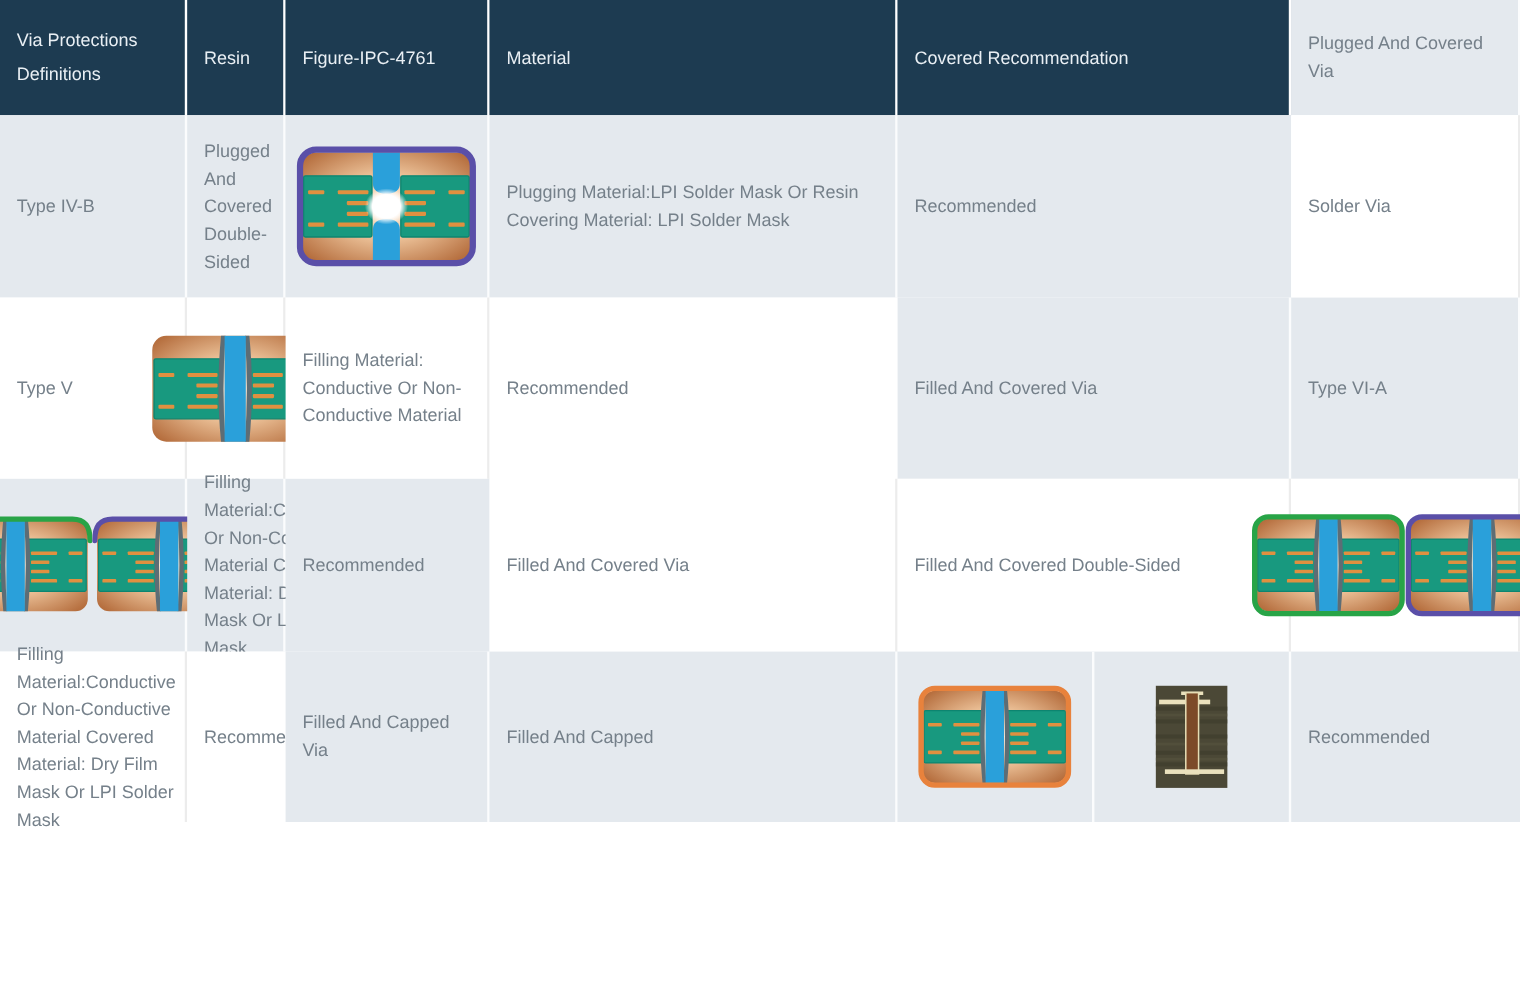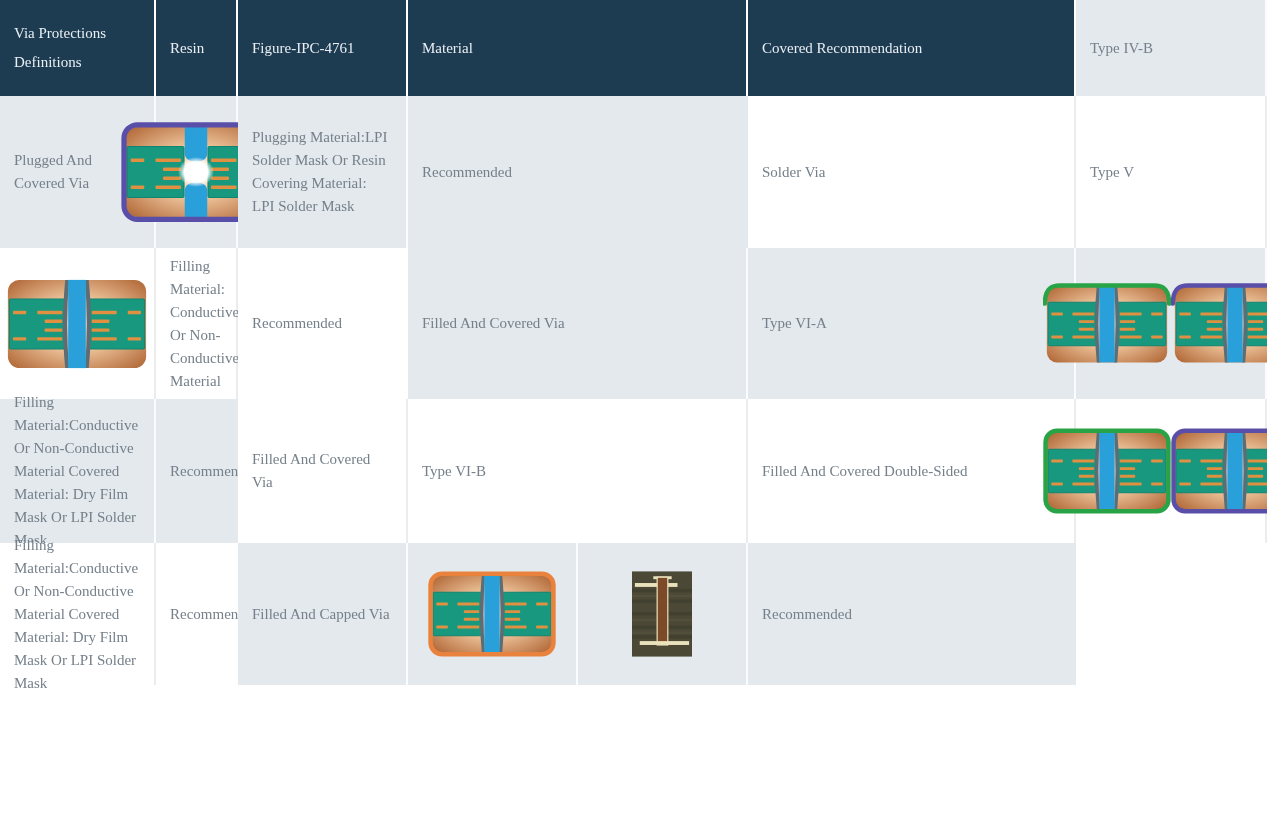--- a/index.html
+++ b/index.html
@@ -1,20 +1,20 @@
 <!DOCTYPE html>
 <html><head>
 <meta charset="utf-8">
 <style>
   * { margin:0; padding:0; box-sizing:border-box; }
   html,body { width:1267px; height:823px; background:#ffffff; overflow:hidden;
     font-family:"Liberation Sans", sans-serif; }
   .table { width:1141px; height:823px; display:grid;
     grid-template-columns:156px 82px 170px 340px 328px 191px;
-    grid-template-rows:96px 152px 151px 144px 142px 138px;font-family:Liberation Serif, serif; }
+    grid-template-rows:96px 152px 151px 144px 142px 138px; }
   .hcell { background:#1d3b51; color:#e9eff4; font-size:15px; line-height:29px;
     display:flex; align-items:center; padding:0 14px; border-right:2px solid #ffffff; }
   .hcell:last-child { border-right:none; }
   .cell { font-size:15px; line-height:23px; color:#75808a;
     display:flex; align-items:center; padding:0 14px; }
   .cell.last { border-right:none; }
   .cell.fig { padding:0; justify-content:center; }
   .figwrap { flex:1; height:100%; display:flex; align-items:center; justify-content:center; }
   .figdiv { width:2px; height:100%; }
   .row-even .figdiv { background:#fbfcfd; }
@@ -50,24 +50,27 @@
       <span>Figure-IPC-4761</span>
     </div>
   <div class="hcell">
       <span>Material</span>
     </div>
   <div class="hcell">
       <span>Covered Recommendation</span>
     </div>
 
 <div class="cell cell-even row-even">
+      <span>Plugged And Covered Via</span>
+    </div>
+    <div class="cell cell-even row-even">
       <span>Type IV-B</span>
     </div>
     <div class="cell cell-even row-even">
-      <span>Plugged And Covered Via</span>
+      <span>Plugged And Covered Double-Sided</span>
     </div>
     <div class="cell fig cell-even row-even">
       <div class="figwrap">
         <svg viewBox="0 0 200 136" width="150" height="118">
           <rect x="6" y="8" width="188" height="120" rx="16" fill="url(#copperGrad)"></rect>
           <rect x="8" y="34" width="76" height="68" rx="2" fill="#18997f" stroke="#0d8570" stroke-width="1.5"></rect>
           <rect x="116" y="34" width="76" height="68" rx="2" fill="#18997f" stroke="#0d8570" stroke-width="1.5"></rect>
           <rect x="46" y="50" width="34" height="4.6" rx="1.2" fill="#e09040"></rect>
           <rect x="56" y="62" width="24" height="4.6" rx="1.2" fill="#e09040"></rect>
           <rect x="56" y="74" width="24" height="4.6" rx="1.2" fill="#e09040"></rect>
@@ -187,23 +190,20 @@
     <div class="cell cell-even row-even">
       <span>Filling Material:Conductive Or Non-Conductive Material Covered Material: Dry Film Mask Or LPI Solder Mask</span>
     </div>
     <div class="cell last cell-even row-even">
       <span>Recommended</span>
     </div>
     <div class="cell cell-odd row-odd">
       <span>Filled And Covered Via</span>
     </div>
     <div class="cell cell-odd row-odd">
-      <span>Type VI-B</span>
-    </div>
-    <div class="cell cell-odd row-odd">
       <span>Filled And Covered Double-Sided</span>
     </div>
     <div class="cell fig cell-odd row-odd">
       <div class="figwrap">
         <svg viewBox="0 0 200 136" width="128" height="104">
           <rect x="6" y="8" width="188" height="120" rx="16" fill="url(#copperGrad)"></rect>
           <rect x="8" y="34" width="76" height="68" rx="2" fill="#18997f" stroke="#0d8570" stroke-width="1.5"></rect>
           <rect x="116" y="34" width="76" height="68" rx="2" fill="#18997f" stroke="#0d8570" stroke-width="1.5"></rect>
           <rect x="46" y="50" width="34" height="4.6" rx="1.2" fill="#e09040"></rect>
           <rect x="56" y="62" width="24" height="4.6" rx="1.2" fill="#e09040"></rect>
@@ -249,20 +249,23 @@
       </div>
     </div>
     <div class="cell cell-odd row-odd">
       <span>Filling Material:Conductive Or Non-Conductive Material Covered Material: Dry Film Mask Or LPI Solder Mask</span>
     </div>
     <div class="cell last cell-odd row-odd">
       <span>Recommended</span>
     </div>
     <div class="cell cell-even row-even">
       <span>Filled And Capped Via</span>
+    </div>
+    <div class="cell cell-even row-even">
+      <span>Filled And Capped</span>
     </div>
     <div class="cell fig cell-even row-even">
       <div class="figwrap">
         <svg viewBox="0 0 200 136" width="128" height="104">
           <rect x="6" y="8" width="188" height="120" rx="16" fill="url(#copperGrad)"></rect>
           <rect x="8" y="34" width="76" height="68" rx="2" fill="#18997f" stroke="#0d8570" stroke-width="1.5"></rect>
           <rect x="116" y="34" width="76" height="68" rx="2" fill="#18997f" stroke="#0d8570" stroke-width="1.5"></rect>
           <rect x="46" y="50" width="34" height="4.6" rx="1.2" fill="#e09040"></rect>
           <rect x="56" y="62" width="24" height="4.6" rx="1.2" fill="#e09040"></rect>
           <rect x="56" y="74" width="24" height="4.6" rx="1.2" fill="#e09040"></rect>

